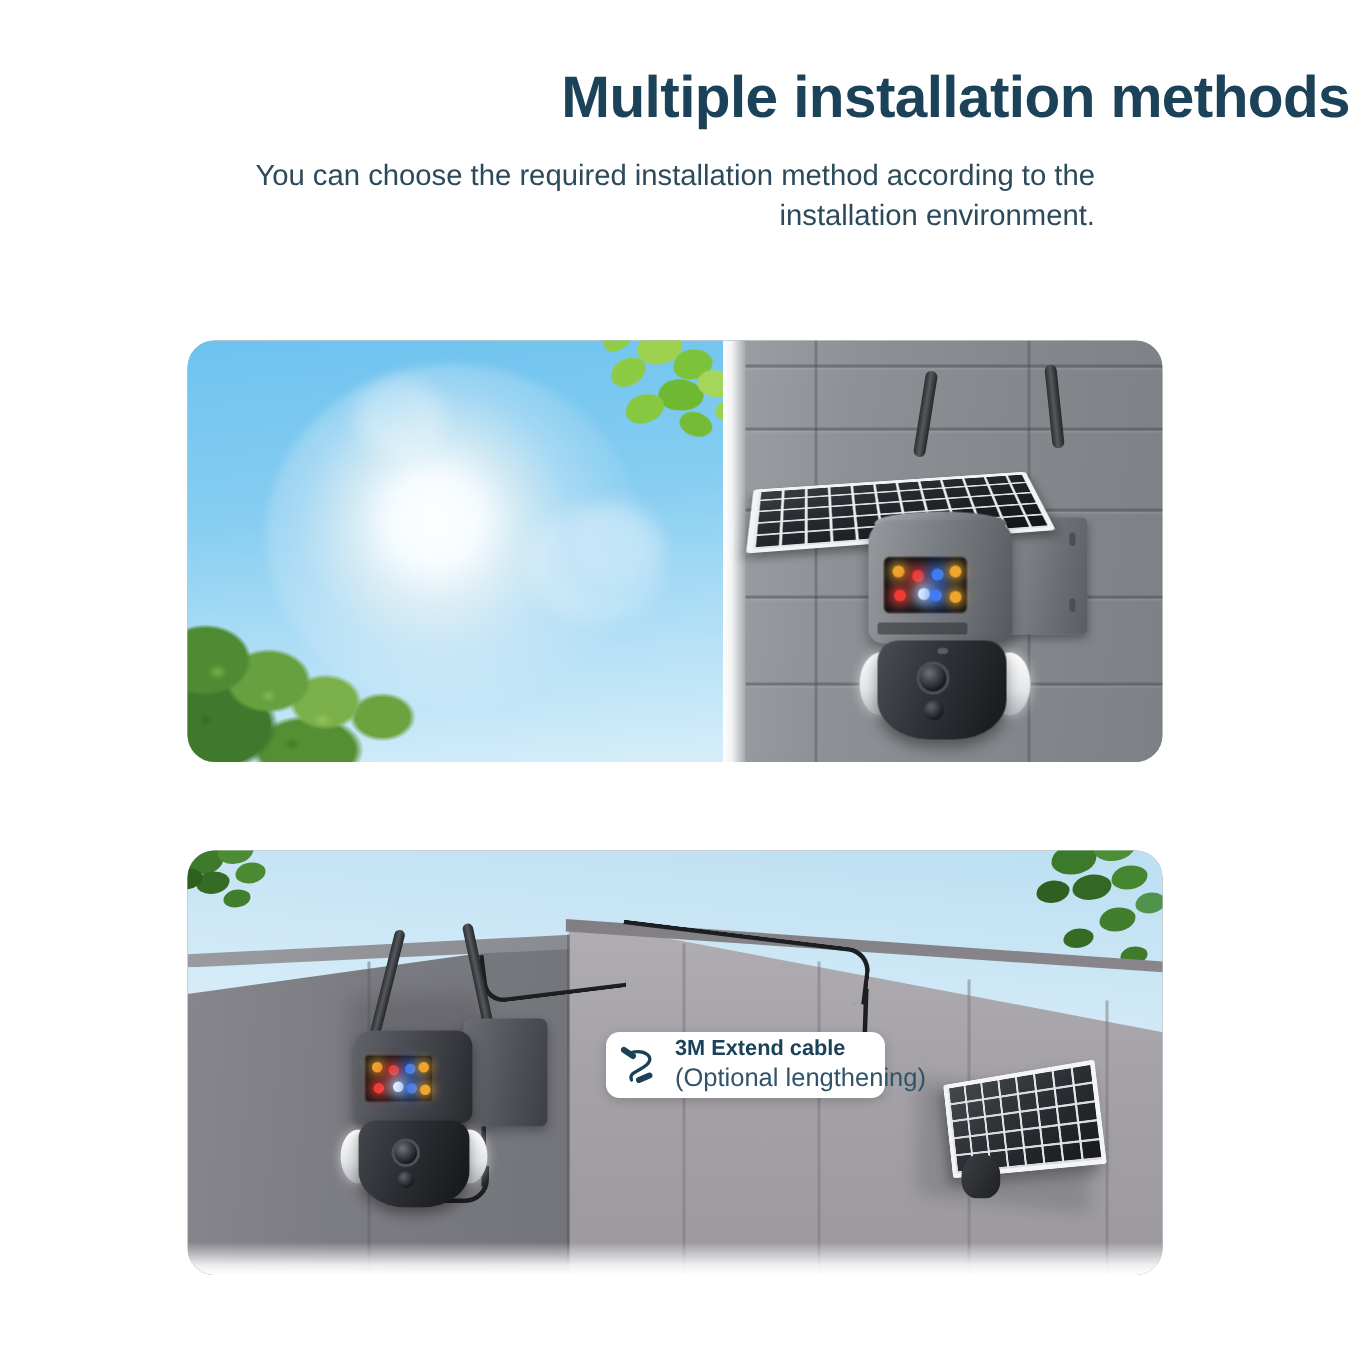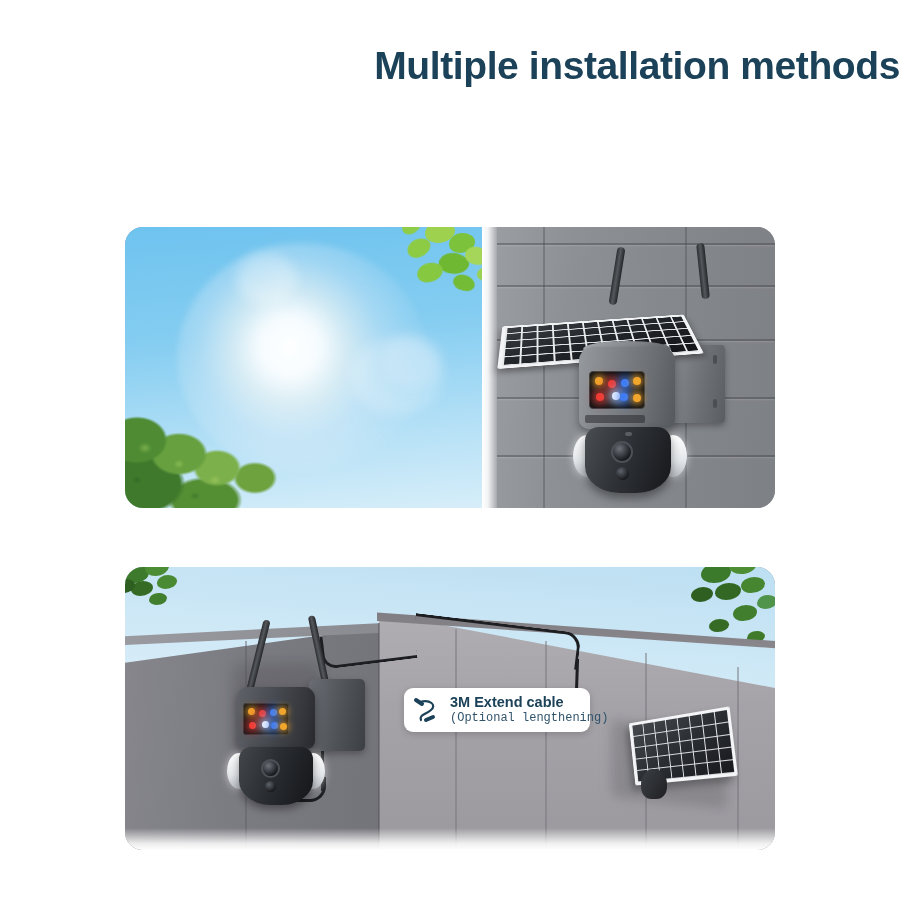--- a/index.html
+++ b/index.html
@@ -484,34 +484,34 @@
   }
   .callout-icon { flex: 0 0 auto; margin-right: 7px; line-height: 0; }
   .callout-text { display: flex; flex-direction: column; line-height: 1.08; }
   .callout-title {
     font-size: 14.5px;
     font-weight: bold;
     color: #1b4258;
     white-space: nowrap;
   }
   .callout-sub {
-    font-size: 12px;
+    font-size: 17px;
     color: #30536a;
     white-space: nowrap;
     margin-top: 2px;
-    font-family: Liberation Mono, monospace;
   }
 </style>
 </head>
 <body>
 
 <div class="page">
 
   <div class="header">
     <h1 class="page-title">Multiple installation methods</h1>
+    <p class="page-subtitle">You can choose the required installation method according to the installation environment.</p>
   </div>
 
   <div class="section section-1">
     <div class="badge-wrap">
       <div class="badge">
         <div class="badge-shape"></div>
         <span class="badge-label">Integrated installation</span>
       </div>
     </div>
   </div>

